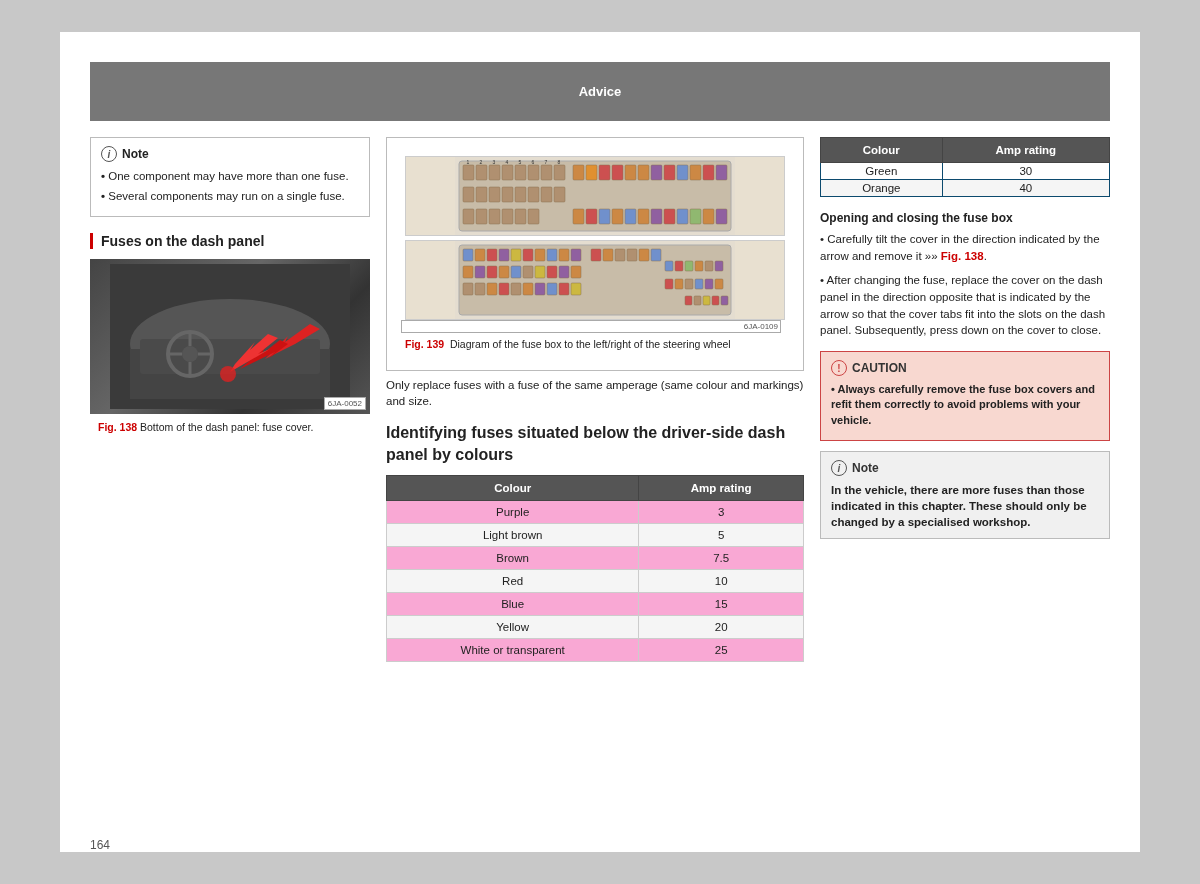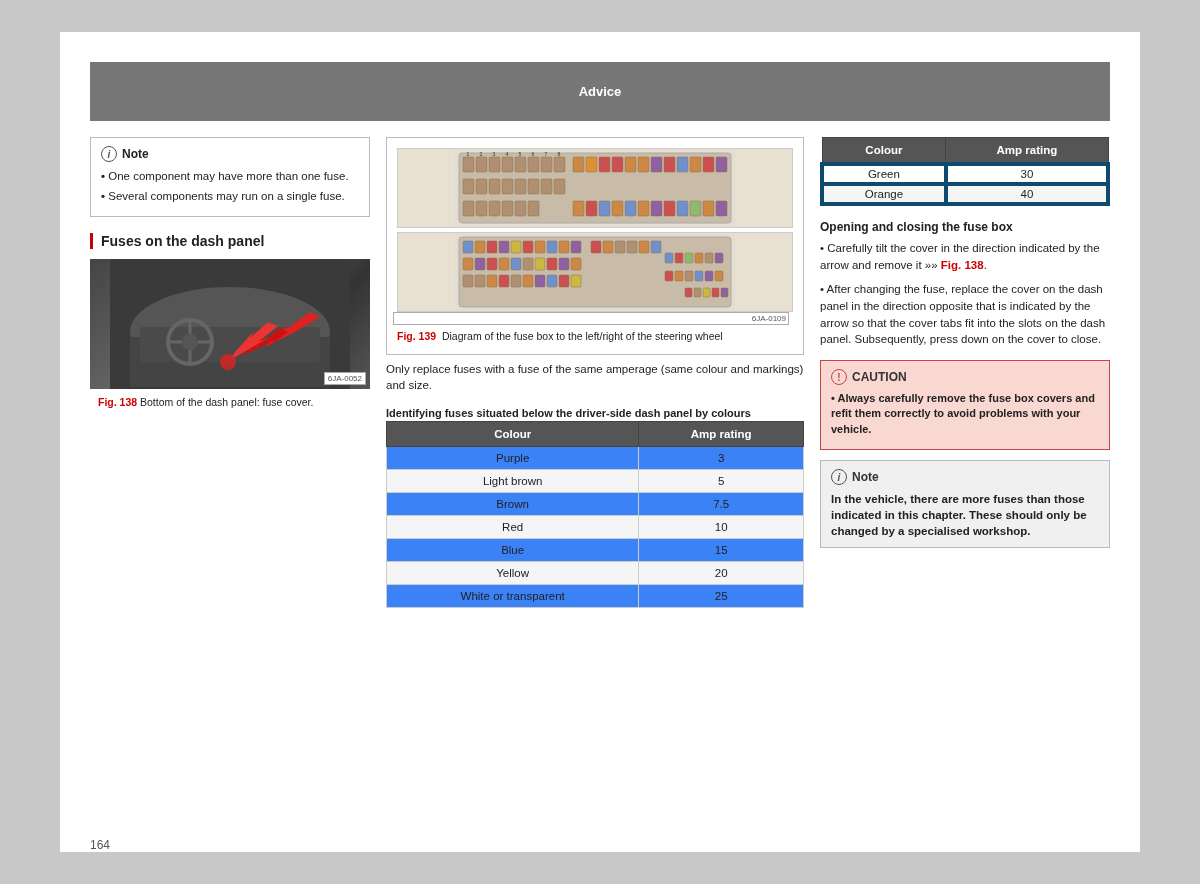--- a/index.html
+++ b/index.html
@@ -88,21 +88,21 @@
       border-left: 3px solid #cc0000;
       padding-left: 8px;
       font-size: 14px;
       font-weight: bold;
       margin-bottom: 10px;
     }
 
     
     .car-image {
       width: 100%;
-      height: 130px;
+      height: 155px;
       background: #555;
       position: relative;
       overflow: hidden;
       margin-bottom: 6px;
     }
     .car-image-inner {
       width: 100%;
       height: 100%;
       background: linear-gradient(135deg, #444 0%, #666 40%, #333 70%, #555 100%);
       display: flex;
@@ -128,21 +128,21 @@
       background: #fff;
       border: 1px solid #aaa;
       font-size: 8px;
       padding: 1px 3px;
       color: #555;
     }
 
     
     .fuse-diagram-box {
       border: 1px solid #bbb;
-      padding: 10px;
+      padding: 18px;
       margin-bottom: 6px;
     }
     .fuse-diagram {
       width: 100%;
       height: 80px;
       background: #e8e0d0;
       border: 1px solid #ccc;
       margin-bottom: 4px;
       position: relative;
       overflow: hidden;
@@ -164,22 +164,22 @@
     .fig-139-label .fig-ref { font-weight: bold; color: #cc0000; }
 
     
     .mid-text {
       font-size: 11.5px;
       line-height: 1.45;
       margin-bottom: 12px;
     }
     .identifying-heading {
       font-weight: bold;
-      font-size: 11px;
-      margin-bottom: 0;
+      font-size: 16px;
+      margin-bottom: 8px;
       line-height: 1.4;
     }
 
     
     .fuse-table {
       width: 100%;
       border-collapse: collapse;
       font-size: 11.5px;
     }
     .fuse-table th {
@@ -187,21 +187,21 @@
       color: #fff;
       padding: 6px 10px;
       text-align: center;
       font-weight: bold;
       border: 1px solid #444;
     }
     .fuse-table td {
       padding: 5px 10px;
       text-align: center;
       border: 1px solid #ccc;
-      background: #3b82f6;
+      background: #f9a8d4;
     }
     .fuse-table tr:nth-child(even) td {
       background: #f5f5f5;
     }
 
     
     .right-table {
       width: 100%;
       border-collapse: collapse;
       font-size: 11.5px;
@@ -211,21 +211,21 @@
       background: #555;
       color: #fff;
       padding: 6px 10px;
       text-align: center;
       font-weight: bold;
       border: 1px solid #444;
     }
     .right-table td {
       padding: 2px 10px;
       text-align: center;
-      border: 4px solid #0c4a6e;
+      border: 1px solid #0c4a6e;
       background: #fff;
     }
     .right-table tr:nth-child(even) td {
       background: #f5f5f5;
     }
 
     .opening-heading {
       font-weight: bold;
       font-size: 12px;
       margin-bottom: 6px;

